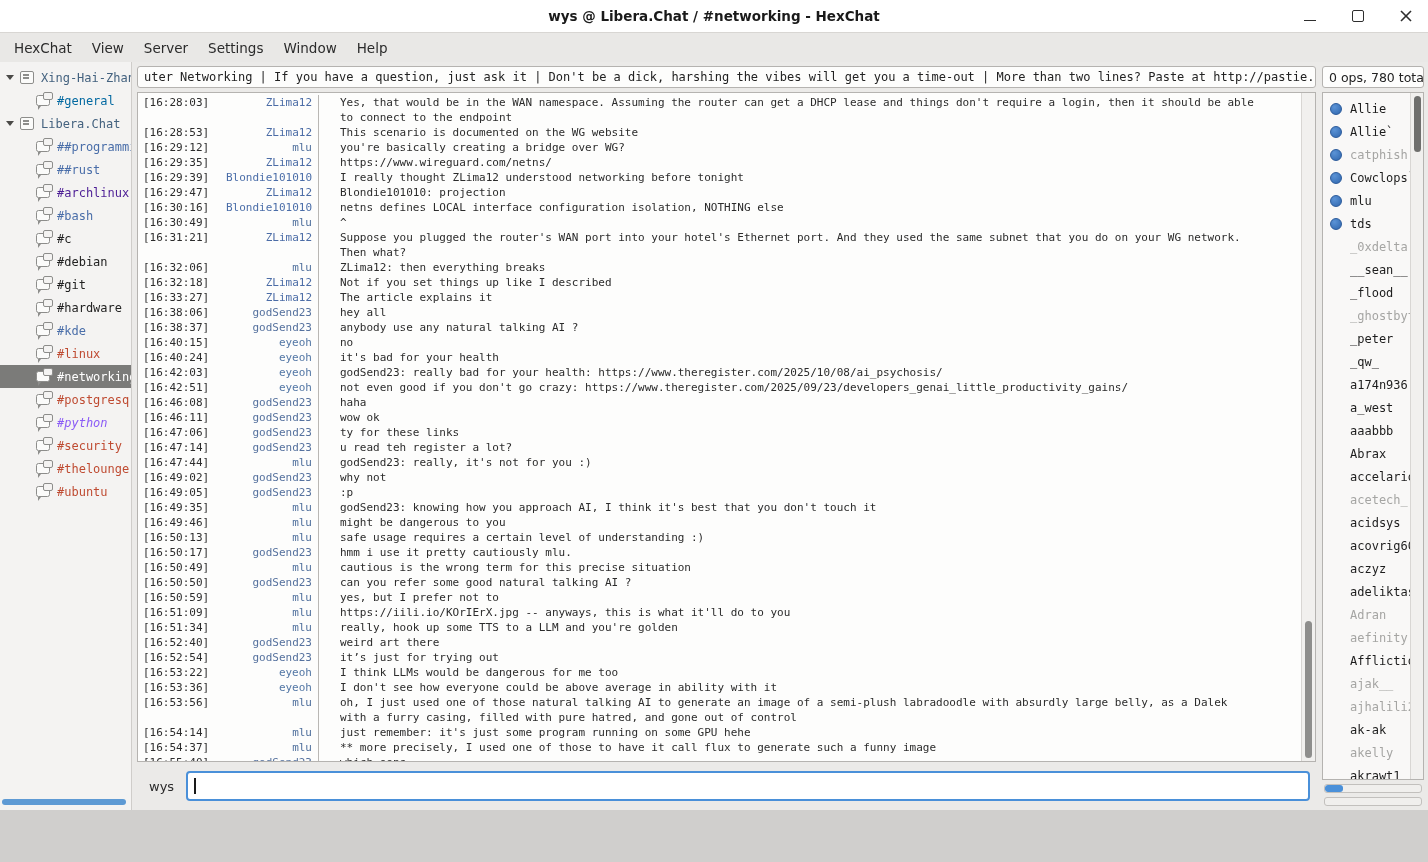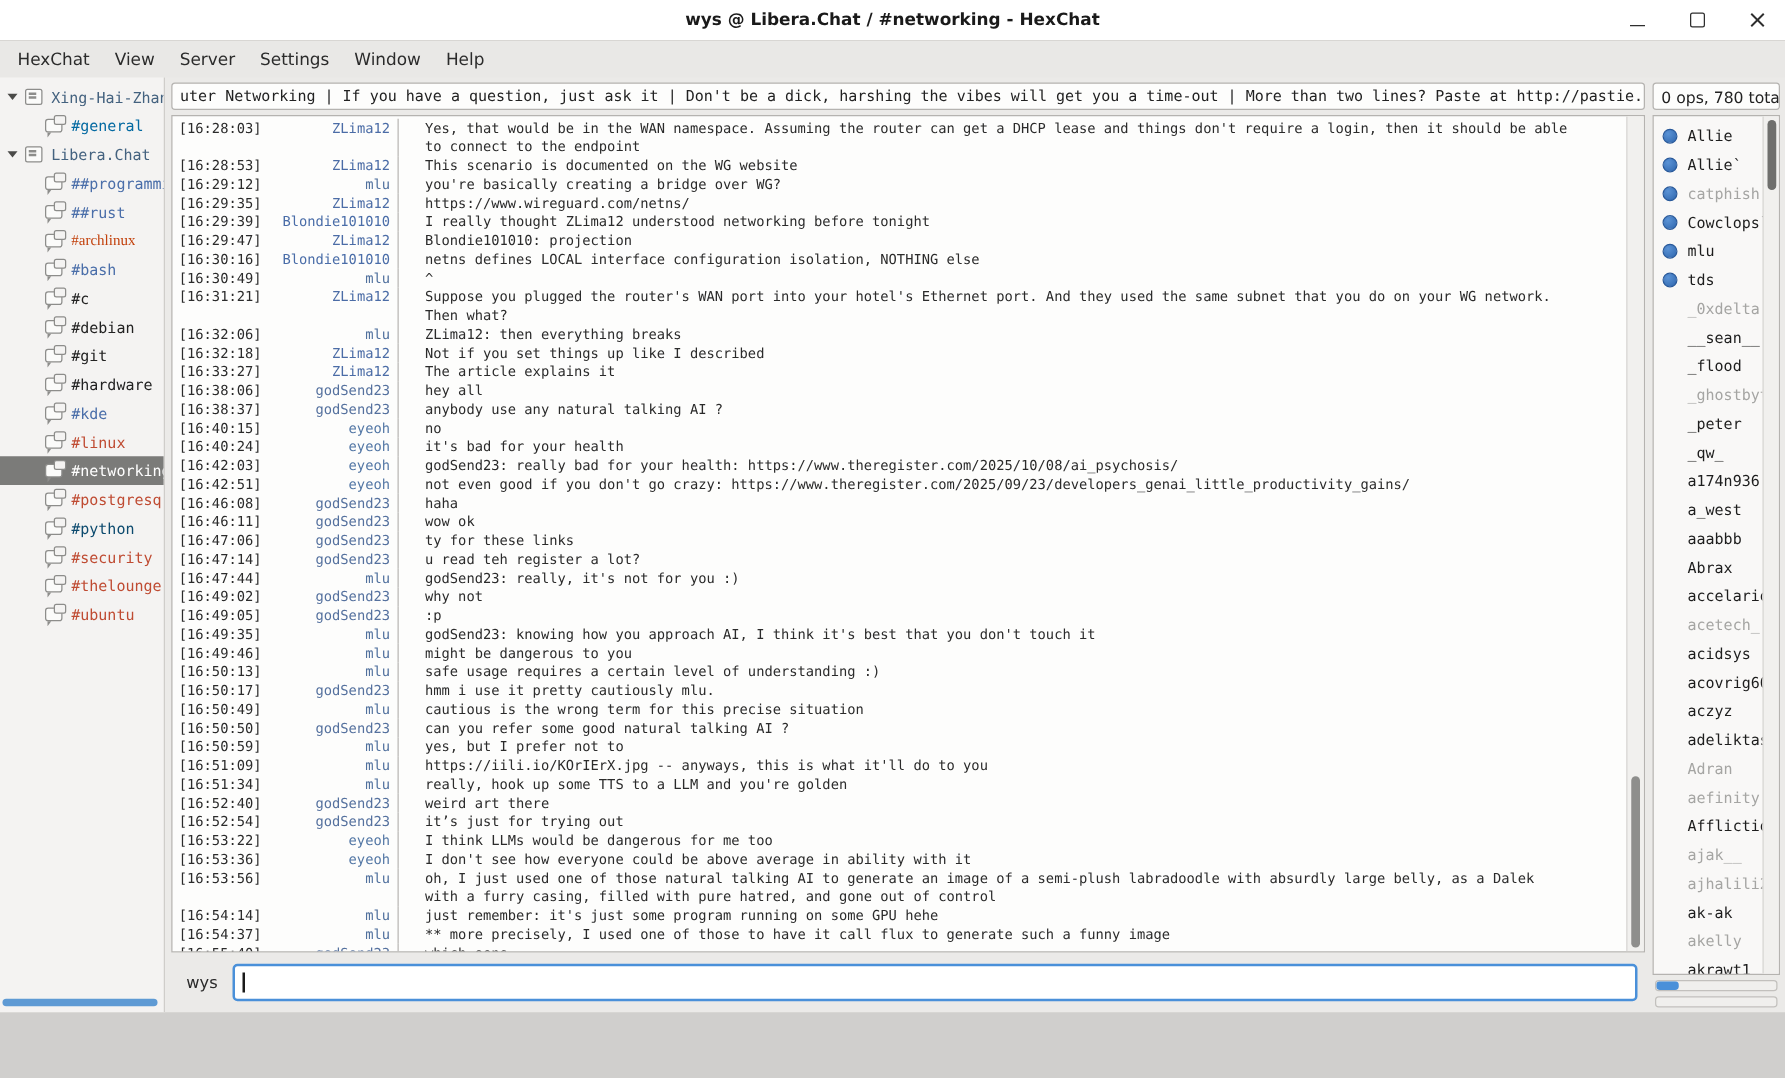--- a/index.html
+++ b/index.html
@@ -138,21 +138,21 @@
         <div class="tree-row channel">
           <span class="icon-bubble"></span>
           <span class="tree-label" style="color: rgb(74, 110, 169);">##programmi</span>
         </div>
         <div class="tree-row channel">
           <span class="icon-bubble"></span>
           <span class="tree-label" style="color: rgb(74, 110, 169);">##rust</span>
         </div>
         <div class="tree-row channel">
           <span class="icon-bubble"></span>
-          <span class="tree-label" style="color: #c2410c; font-family: Liberation Serif, serif;">#archlinux</span>
+          <span class="tree-label" style="color: #4c1d95;">#archlinux</span>
         </div>
         <div class="tree-row channel">
           <span class="icon-bubble"></span>
           <span class="tree-label" style="color: rgb(74, 110, 169);">#bash</span>
         </div>
         <div class="tree-row channel">
           <span class="icon-bubble"></span>
           <span class="tree-label" style="color: rgb(34, 34, 34);">#c</span>
         </div>
         <div class="tree-row channel">
@@ -178,21 +178,21 @@
         <div class="tree-row channel selected">
           <span class="icon-bubble"></span>
           <span class="tree-label" style="color: rgb(255, 255, 255);">#networking</span>
         </div>
         <div class="tree-row channel">
           <span class="icon-bubble"></span>
           <span class="tree-label" style="color: rgb(191, 75, 50);">#postgresq</span>
         </div>
         <div class="tree-row channel">
           <span class="icon-bubble"></span>
-          <span class="tree-label" style="color: #0c4a6e;">#python</span>
+          <span class="tree-label" style="color: #8b5cf6; font-style: italic;">#python</span>
         </div>
         <div class="tree-row channel">
           <span class="icon-bubble"></span>
           <span class="tree-label" style="color: rgb(191, 75, 50);">#security</span>
         </div>
         <div class="tree-row channel">
           <span class="icon-bubble"></span>
           <span class="tree-label" style="color: rgb(191, 75, 50);">#thelounge</span>
         </div>
         <div class="tree-row channel">

